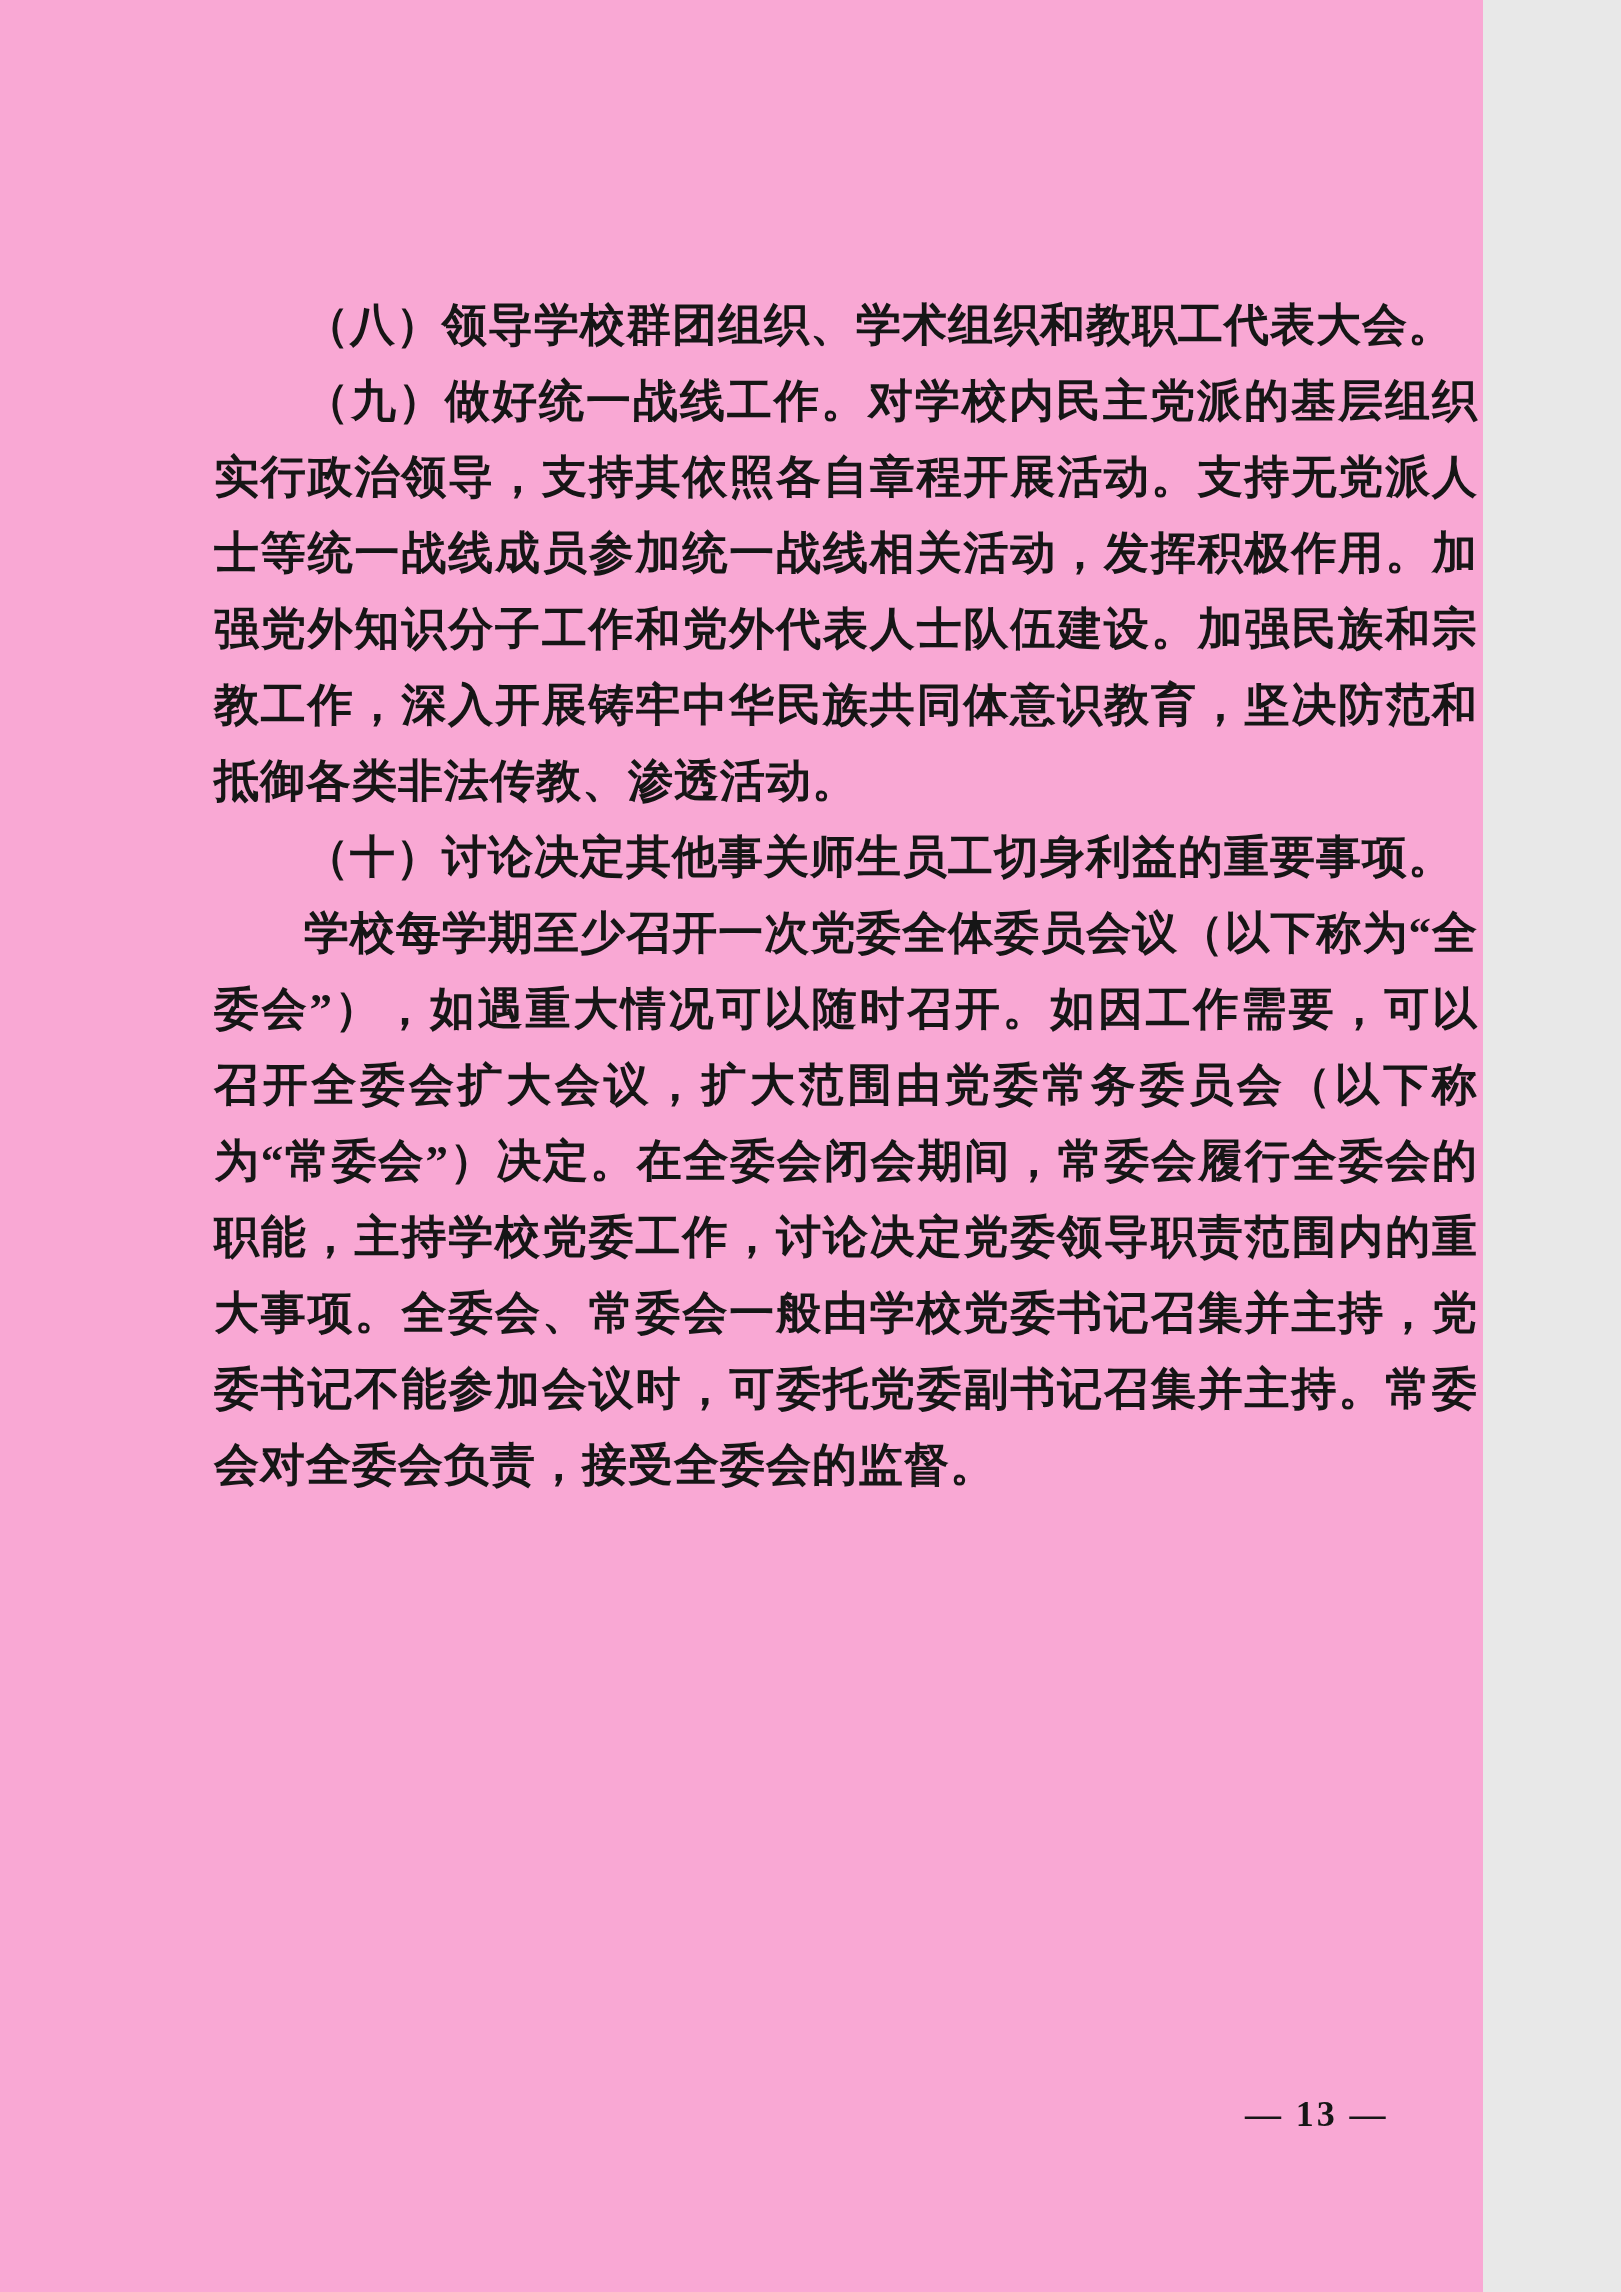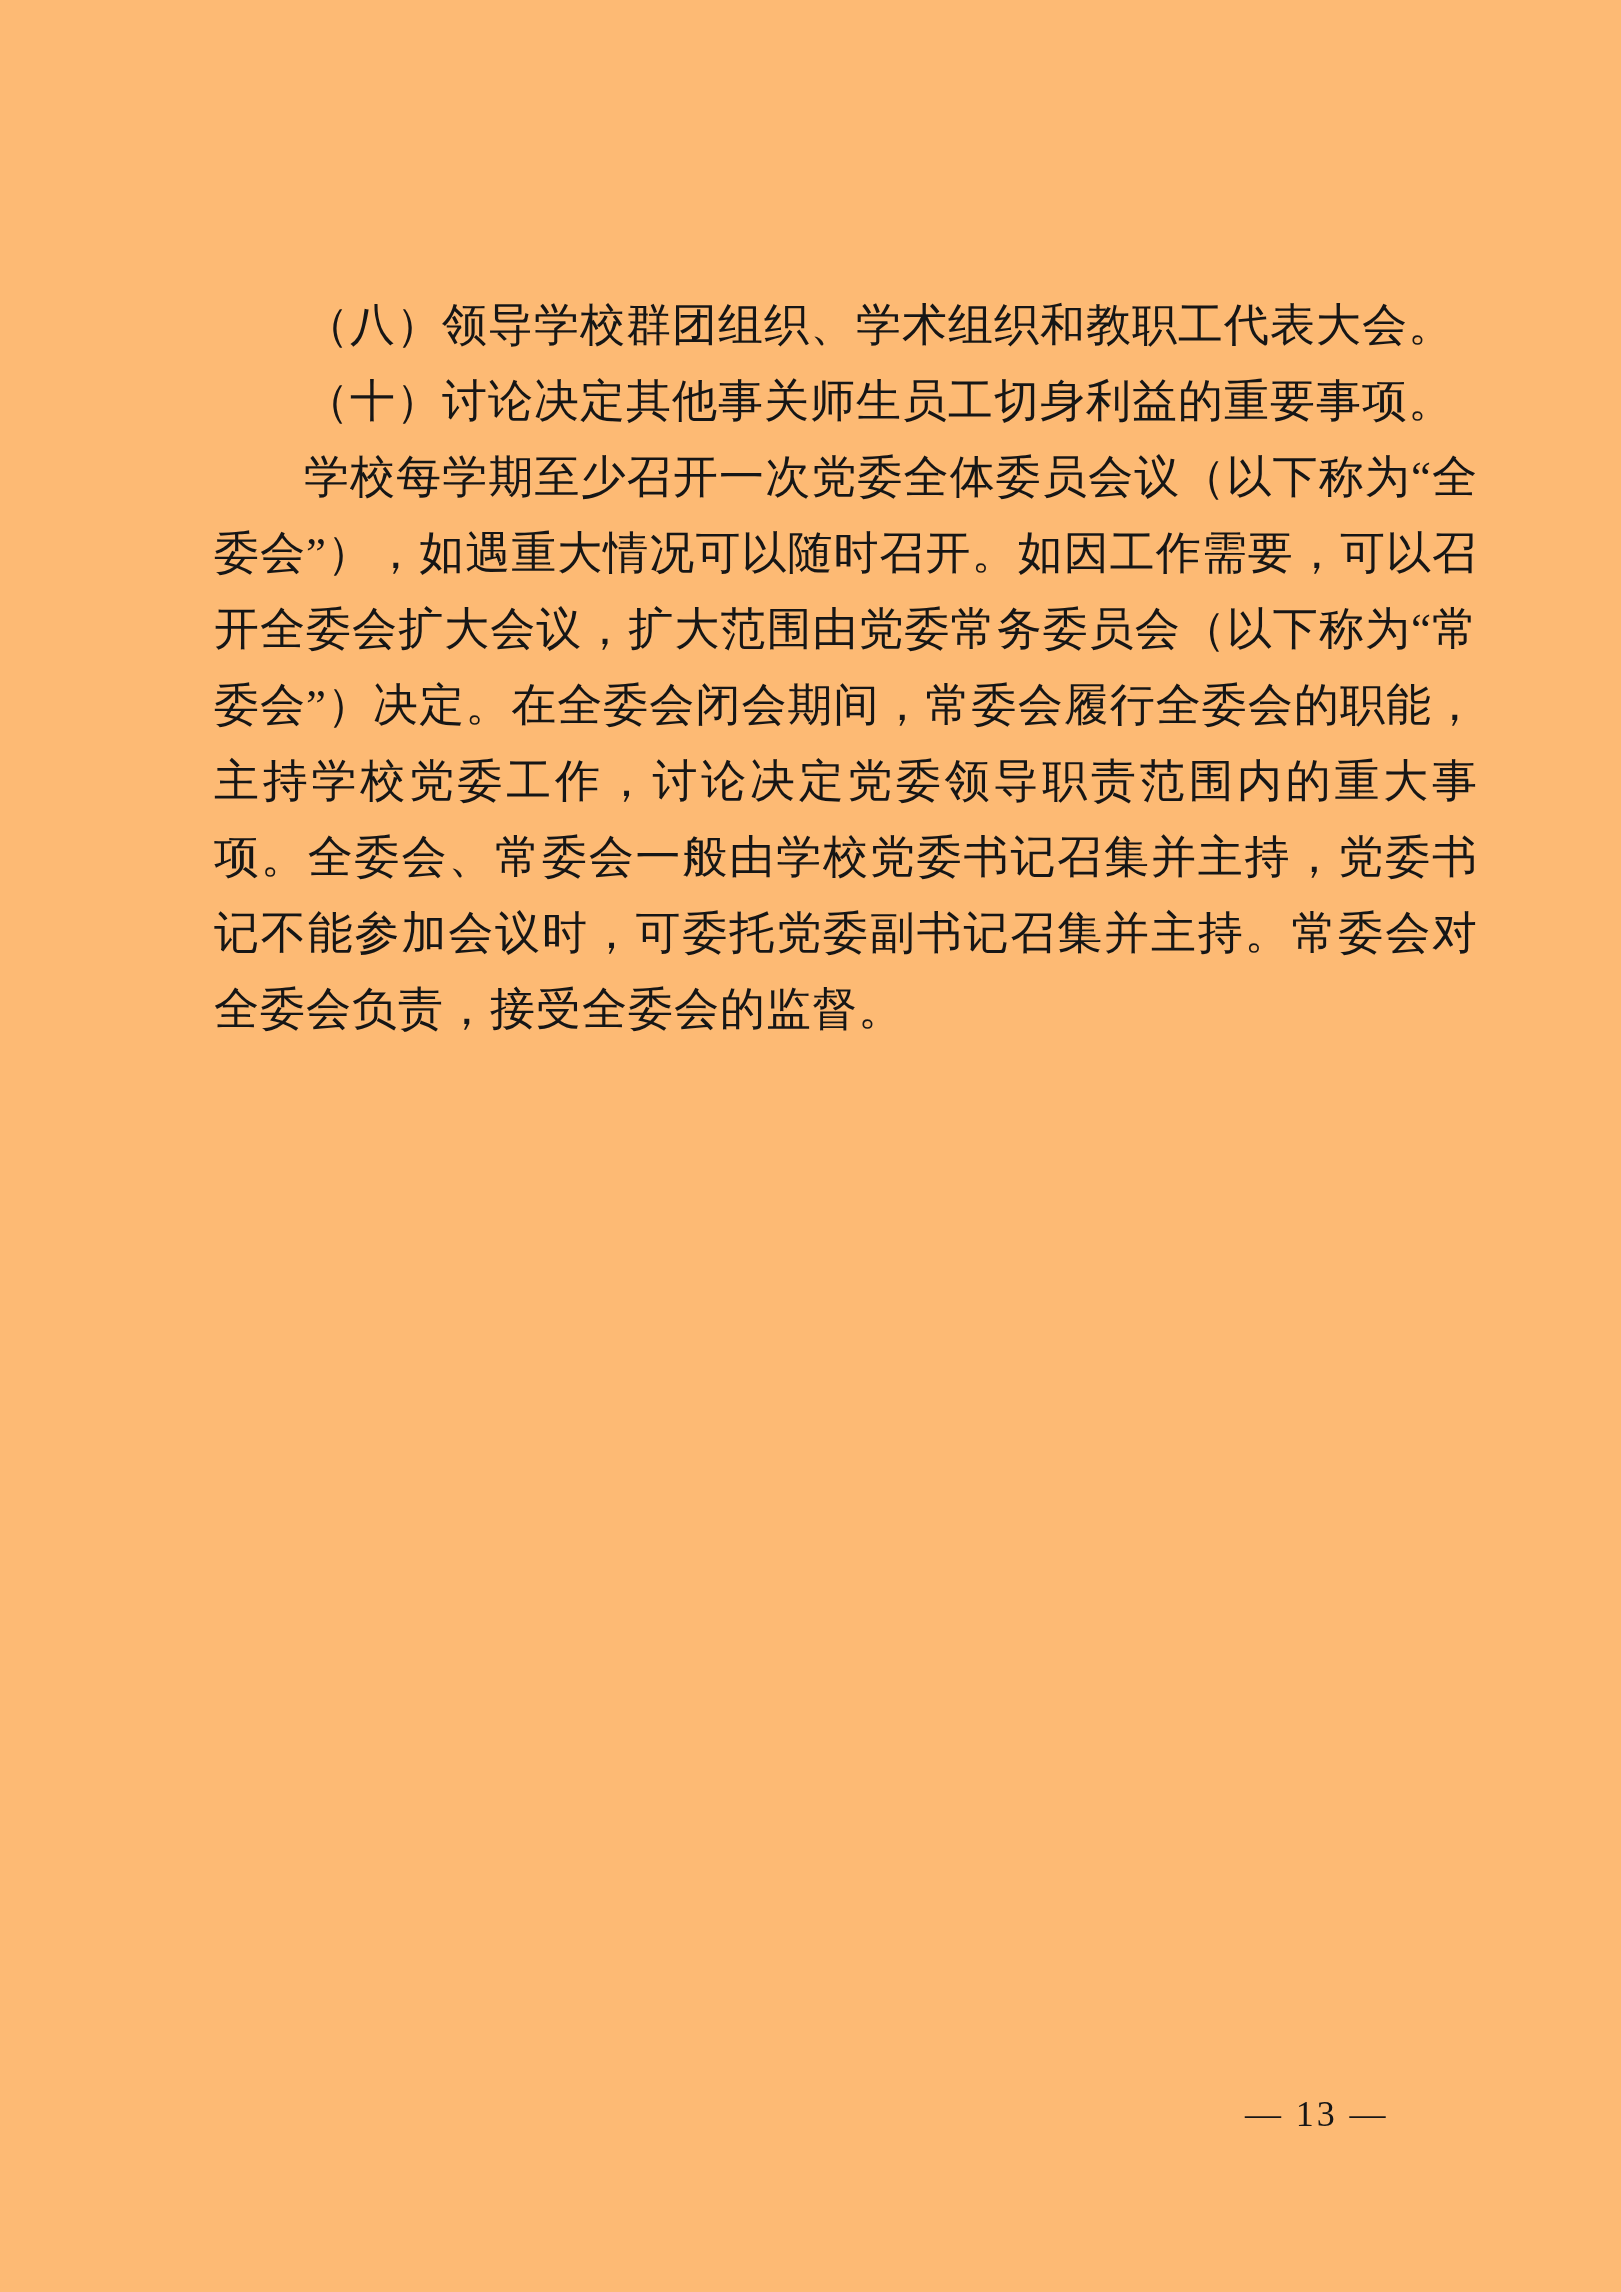--- a/index.html
+++ b/index.html
@@ -2,26 +2,27 @@
 <html><head>
 <meta charset="utf-8">
 <style>
   html, body {
     margin: 0;
     padding: 0;
     background: #e8e8e8;
   }
   .page {
     position: relative;
-    width: 1621px;
+    width: 1483px;
     height: 2293px;
-    background: #fdba74;
+    background: #f9a8d4;
     overflow: hidden;
     font-family: "Liberation Serif", "DejaVu Serif", serif;
     color: #161616;
+    font-weight: bold;
   }
   .text-block {
     position: absolute;
     left: 214px;
     top: 287px;
     width: 1264px;
   }
   .para {
     margin: 0;
     padding: 0;
@@ -45,18 +46,19 @@
     color: #161616;
     margin-top: 39px;
   }
 </style>
 </head>
 <body>
 
 <div class="page">
   <div class="text-block">
     <p class="para">（八）领导学校群团组织、学术组织和教职工代表大会。</p>
+    <p class="para">（九）做好统一战线工作。对学校内民主党派的基层组织实行政治领导，支持其依照各自章程开展活动。支持无党派人士等统一战线成员参加统一战线相关活动，发挥积极作用。加强党外知识分子工作和党外代表人士队伍建设。加强民族和宗教工作，深入开展铸牢中华民族共同体意识教育，坚决防范和抵御各类非法传教、渗透活动。</p>
     <p class="para">（十）讨论决定其他事关师生员工切身利益的重要事项。</p>
     <p class="para">学校每学期至少召开一次党委全体委员会议（以下称为“全委会”），如遇重大情况可以随时召开。如因工作需要，可以召开全委会扩大会议，扩大范围由党委常务委员会（以下称为“常委会”）决定。在全委会闭会期间，常委会履行全委会的职能，主持学校党委工作，讨论决定党委领导职责范围内的重大事项。全委会、常委会一般由学校党委书记召集并主持，党委书记不能参加会议时，可委托党委副书记召集并主持。常委会对全委会负责，接受全委会的监督。</p>
   </div>
   <div class="page-number">— 13 —</div>
 </div>
 
 
 </body></html>

